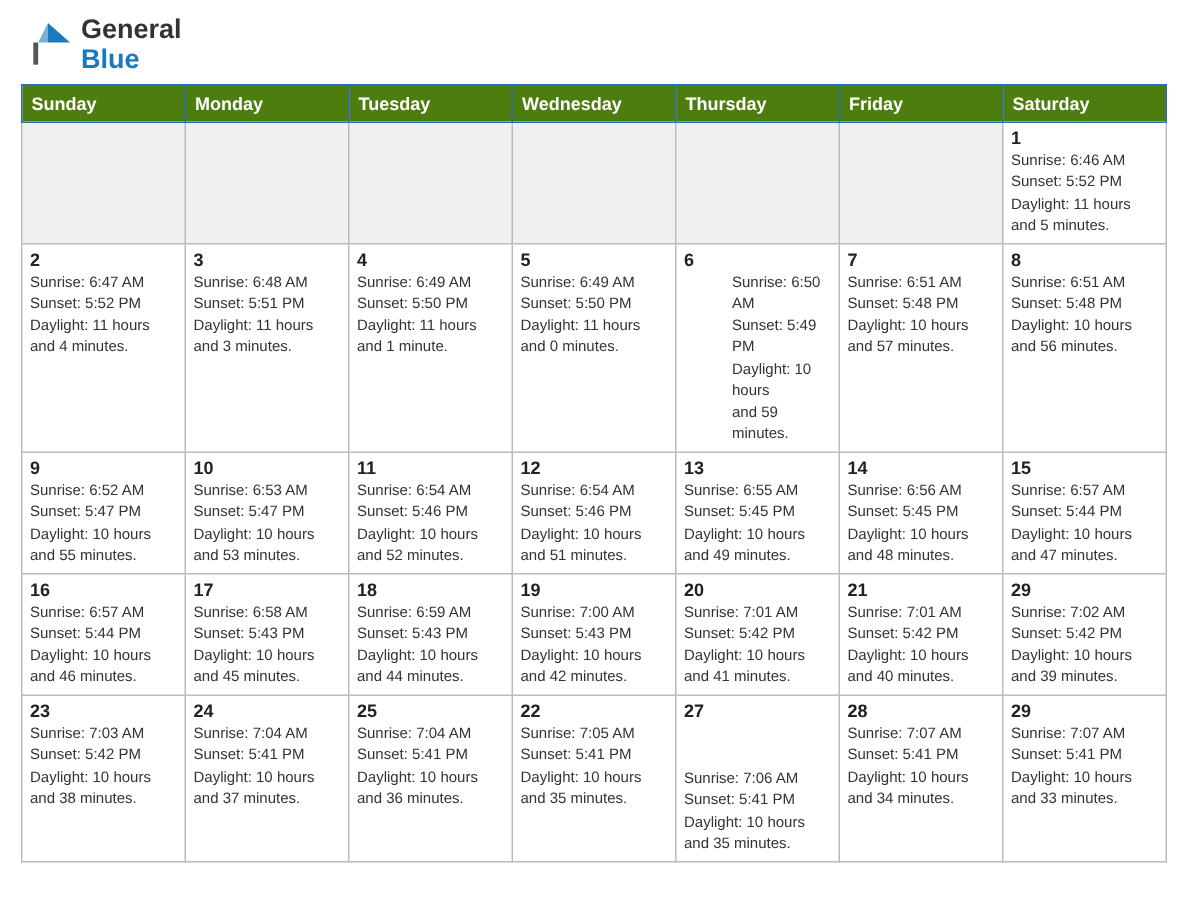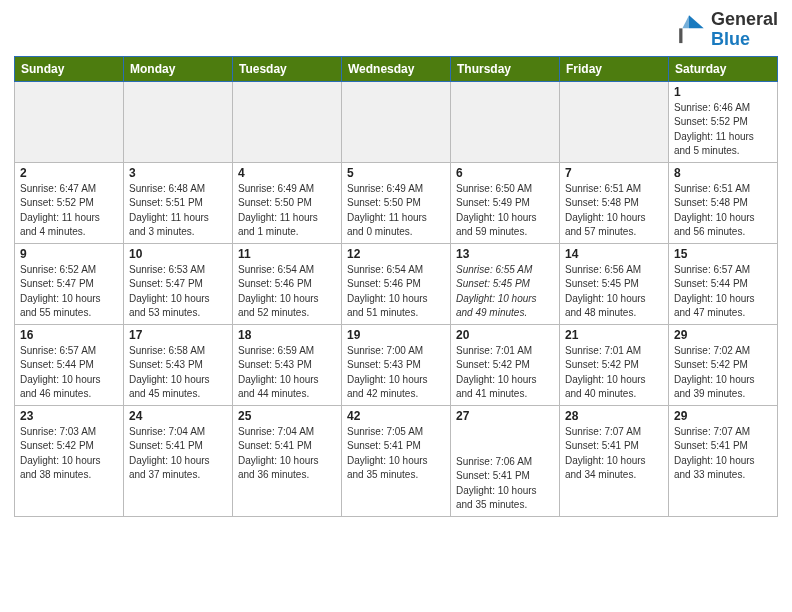--- a/index.html
+++ b/index.html
@@ -11,21 +11,21 @@
       overflow: hidden;
     }
     .page {
       width: 792px;
       min-height: 612px;
       background: #fff;
       padding: 10px 14px 10px 14px;
     }
     .header {
       display: flex;
-      justify-content: flex-end;
+      justify-content: flex-start;
       align-items: flex-start;
       margin-bottom: 6px;
     }
     .logo {
       display: flex;
       align-items: center;
       gap: 4px;
     }
     .logo-text {
       font-size: 18px;
@@ -167,21 +167,21 @@
           </td>
           <td>
             <div class="day-number">5</div>
             <div class="day-info" style="white-space: pre-line;">Sunrise: 6:49 AM
 Sunset: 5:50 PM
 Daylight: 11 hours
 and 0 minutes.</div>
           </td>
           <td>
             <div class="day-number">6</div>
-            <div class="day-info" style="white-space: pre-line;">Sunrise: 6:50 AM
+            <div class="day-info" style="white-space: pre-line; margin-left: 32px;">Sunrise: 6:50 AM
 Sunset: 5:49 PM
 Daylight: 10 hours
 and 59 minutes.</div>
           </td>
           <td>
             <div class="day-number">7</div>
             <div class="day-info" style="white-space: pre-line;">Sunrise: 6:51 AM
 Sunset: 5:48 PM
 Daylight: 10 hours
 and 57 minutes.</div>
@@ -218,21 +218,21 @@
           </td>
           <td>
             <div class="day-number">12</div>
             <div class="day-info" style="white-space: pre-line;">Sunrise: 6:54 AM
 Sunset: 5:46 PM
 Daylight: 10 hours
 and 51 minutes.</div>
           </td>
           <td>
             <div class="day-number">13</div>
-            <div class="day-info" style="white-space: pre-line; font-style: italic;">Sunrise: 6:55 AM
+            <div class="day-info" style="white-space: pre-line;">Sunrise: 6:55 AM
 Sunset: 5:45 PM
 Daylight: 10 hours
 and 49 minutes.</div>
           </td>
           <td>
             <div class="day-number">14</div>
             <div class="day-info" style="white-space: pre-line;">Sunrise: 6:56 AM
 Sunset: 5:45 PM
 Daylight: 10 hours
 and 48 minutes.</div>
@@ -312,21 +312,21 @@
 and 37 minutes.</div>
           </td>
           <td>
             <div class="day-number">25</div>
             <div class="day-info" style="white-space: pre-line;">Sunrise: 7:04 AM
 Sunset: 5:41 PM
 Daylight: 10 hours
 and 36 minutes.</div>
           </td>
           <td>
-            <div class="day-number">42</div>
+            <div class="day-number">22</div>
             <div class="day-info" style="white-space: pre-line;">Sunrise: 7:05 AM
 Sunset: 5:41 PM
 Daylight: 10 hours
 and 35 minutes.</div>
           </td>
           <td>
             <div class="day-number">27</div>
             <div class="day-info" style="white-space: pre-line; margin-top: 32px;">Sunrise: 7:06 AM
 Sunset: 5:41 PM
 Daylight: 10 hours

